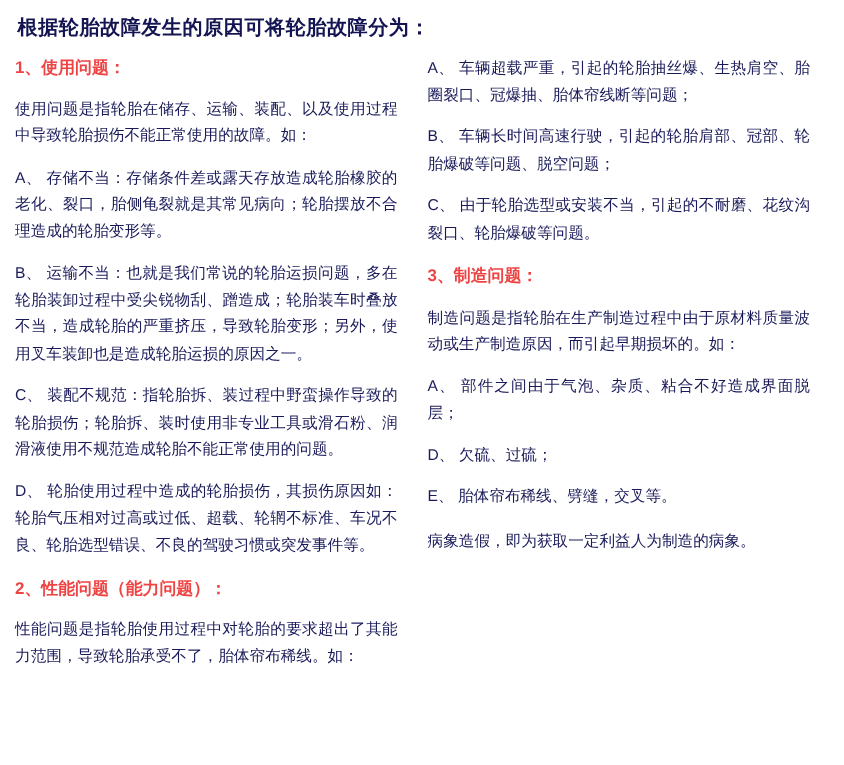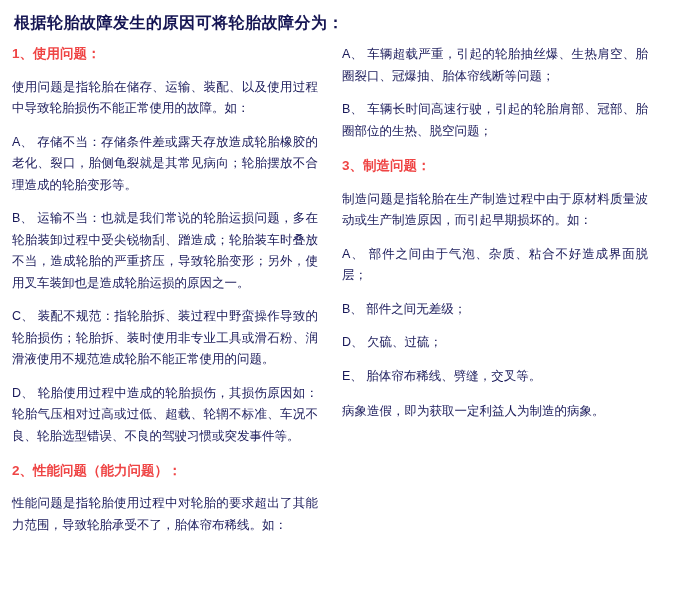--- a/index.html
+++ b/index.html
@@ -88,28 +88,28 @@
         <div class="sec-head">2、性能问题（能力问题）：</div>
         <p class="para">性能问题是指轮胎使用过程中对轮胎的要求超出了其能力范围，导致轮胎承受不了，胎体帘布稀线。如：</p>
       </div>
 
     </div>
 
     <div class="col">
 
       <div class="block">
         <p class="para">A、 车辆超载严重，引起的轮胎抽丝爆、生热肩空、胎圈裂口、冠爆抽、胎体帘线断等问题；</p>
-        <p class="para">B、 车辆长时间高速行驶，引起的轮胎肩部、冠部、胎圈部位的生热、脱空问题；</p>
+        <p class="para">B、 车辆长时间高速行驶，引起的轮胎肩部、冠部、轮胎爆破等问题、脱空问题；</p>
+        <p class="para">C、 由于轮胎选型或安装不当，引起的不耐磨、花纹沟裂口、轮胎爆破等问题。</p>
       </div>
 
       <div class="block">
         <div class="sec-head">3、制造问题：</div>
         <p class="para">制造问题是指轮胎在生产制造过程中由于原材料质量波动或生产制造原因，而引起早期损坏的。如：</p>
         <p class="para">A、 部件之间由于气泡、杂质、粘合不好造成界面脱层；</p>
-        <p class="para">B、 部件之间无差级；</p>
         <p class="para">D、 欠硫、过硫；</p>
         <p class="para">E、 胎体帘布稀线、劈缝，交叉等。</p>
       </div>
 
       <div class="block">
         <p class="para">病象造假，即为获取一定利益人为制造的病象。</p>
       </div>
 
     </div>
 

